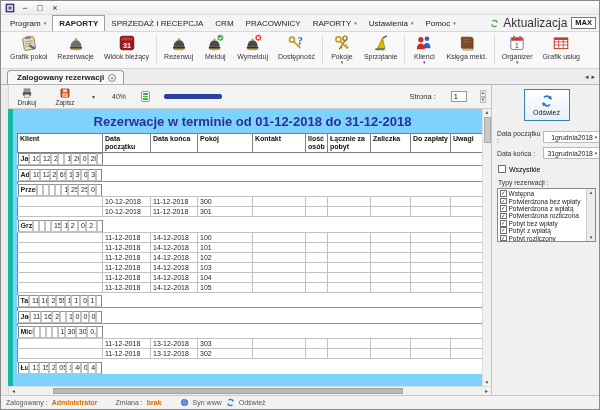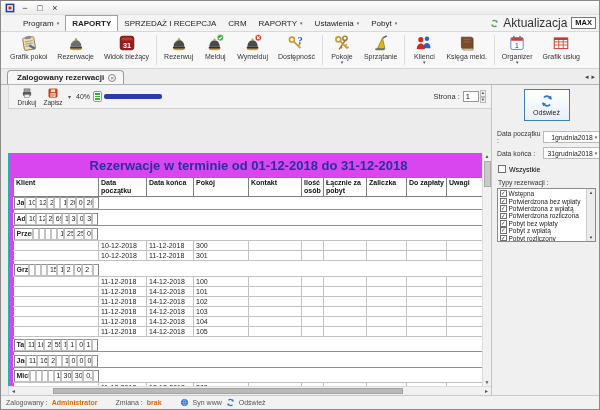--- a/index.html
+++ b/index.html
@@ -29,21 +29,21 @@
   .app-icon svg { width:100%; height:100%; display:block; }
   .titlebar .title { flex:1; text-align:center; font-size:8.5px; color:#333; white-space:nowrap; }
   .win-controls { display:flex; gap:3px; }
   .win-controls span { font-size:9px; line-height:10px; width:12px; text-align:center; color:#333; cursor:default; }
   
   .menubar {
     height:17px; flex:0 0 17px;
     background:#f4f4f4;
     border-bottom:1px solid #d8d8d8;
     display:flex; align-items:stretch;
-    padding-left:16px;
+    padding-left:3px;
     font-size:8px;
   }
   .menu-items { display:flex; align-items:stretch; }
   .menu-item { display:flex; align-items:center; padding:0 6px; color:#222; white-space:nowrap; }
   .menu-item.active { background:#fff; border:1px solid #a0a0a0; border-bottom:none; font-weight:bold; }
   .menu-item .caret { font-size:5px; color:#666; margin-left:3px; }
   .menubar-right { margin-left:auto; display:flex; align-items:center; gap:4px; padding-right:3px; }
   .update-icon { width:9px; height:9px; } .update-icon svg { width:100%; height:100%; display:block; }
   .update-label { font-size:12px; color:#333; }
   .max-btn { border:1px solid #777; background:#fff; font-size:7.5px; font-weight:bold; padding:0 3px; line-height:10px; color:#111; }
@@ -77,37 +77,37 @@
   }
   .tab-close { width:8px; height:8px; border-radius:50%; border:1px solid #888; color:#666; font-size:6px; line-height:6px; text-align:center; font-weight:normal; }
   .tab-nav { margin-left:auto; display:flex; gap:3px; padding:0 4px 3px; font-size:7px; color:#444; }
   
   .main { flex:1; display:flex; min-height:0; }
   .report-pane { width:490px; flex:0 0 490px; display:flex; flex-direction:column; background:#ececec; padding-left:7px; }
   
   .report-toolbar {
     height:24px; flex:0 0 24px;
     background:#f3f3f3; border-bottom:1px solid #cfcfcf; border-left:1px solid #d8d8d8;
-    display:flex; align-items:center; gap:0; padding:0 5px;
+    display:flex; align-items:center; gap:12px; padding:0 5px;
   }
   .rt-btn { display:flex; flex-direction:column; align-items:center; width:26px; }
   .rt-icon { width:12px; height:12px; } .rt-icon svg { width:100%; height:100%; display:block; }
   .rt-label { font-size:6.5px; color:#333; }
   .rt-caret { font-size:6px; color:#555; margin:0 2px; }
   .zoom-label { font-size:7px; color:#333; margin:0 3px; }
   .zoom-thumb { width:9px; height:11px; background:#fff; border:1px solid #9a9a9a; border-radius:2px; display:flex; flex-direction:column; justify-content:center; gap:1px; padding:0 1px; }
   .zoom-thumb i { display:block; height:1.5px; background:#3db13d; }
   .zoom-track { width:58px; height:5px; background:#2b3f9e; border-radius:2px; margin-left:2px; }
   .rt-spacer { flex:1; }
   .page-label { font-size:7.5px; color:#333; margin-right:3px; }
   .page-box { width:16px; height:11px; background:#fff; border:1px solid #999; font-size:7.5px; line-height:10px; padding-left:2px; color:#111; }
   .page-arrows { display:flex; flex-direction:column; margin-left:1px; }
   .page-arrows span { font-size:4.5px; line-height:4.5px; color:#444; border:1px solid #bbb; background:#eee; padding:0 1px; }
   
-  .report-view { flex:1; background:#d946ef; border-left:1px solid #14b8a6; position:relative; overflow:hidden; min-height:0;margin-top:44px; }
+  .report-view { flex:1; background:#7dd3fc; border-left:5px solid #14b8a6; position:relative; overflow:hidden; min-height:0; }
   .report-title { width:471px; margin:5px 0 4px 4px; text-align:center; font-size:13px; font-weight:bold; color:var(--title-blue,#2b2f9e); white-space:nowrap; }
   table.report { border-collapse:collapse; margin-left:4px; width:471px; table-layout:fixed; background:#fff; }
   table.report th {
     border:1px solid #808080; font-size:7px; font-weight:bold; color:#111;
     text-align:left; vertical-align:top; padding:1px 2px; line-height:8px; background:#fff;
   }
   table.report td {
     border:1px solid #c2c2c2; font-size:7px; color:#222;
     padding:0 2px; height:10px; line-height:9px;
     white-space:nowrap; overflow:hidden;
@@ -191,29 +191,32 @@
         <span class="menu-item active">
           <span>RAPORTY</span>
         </span>
         <span class="menu-item">
           <span>SPRZEDAŻ I RECEPCJA</span>
         </span>
         <span class="menu-item">
           <span>CRM</span>
         </span>
         <span class="menu-item">
+          <span>PRACOWNICY</span>
+        </span>
+        <span class="menu-item">
           <span>RAPORTY</span>
           <span class="caret">▾</span>
         </span>
         <span class="menu-item">
           <span>Ustawienia</span>
           <span class="caret">▾</span>
         </span>
         <span class="menu-item">
-          <span>Pobyt</span>
+          <span>Pomoc</span>
           <span class="caret">▾</span>
         </span>
       </span>
     <span class="menubar-right">
       <span class="update-icon">
           <svg viewBox="0 0 16 16">
             <path d="M3.6 9.8a4.6 4.6 0 0 0 7.9 2.2" fill="none" stroke="#48a048" stroke-width="2"></path>
             <path d="M12.4 6.2a4.6 4.6 0 0 0-7.9-2.2" fill="none" stroke="#48a048" stroke-width="2"></path>
             <path d="M12.6 1.8l.8 4.2-4.2-.8z" fill="#48a048"></path>
             <path d="M3.4 14.2l-.8-4.2 4.2.8z" fill="#48a048"></path>

